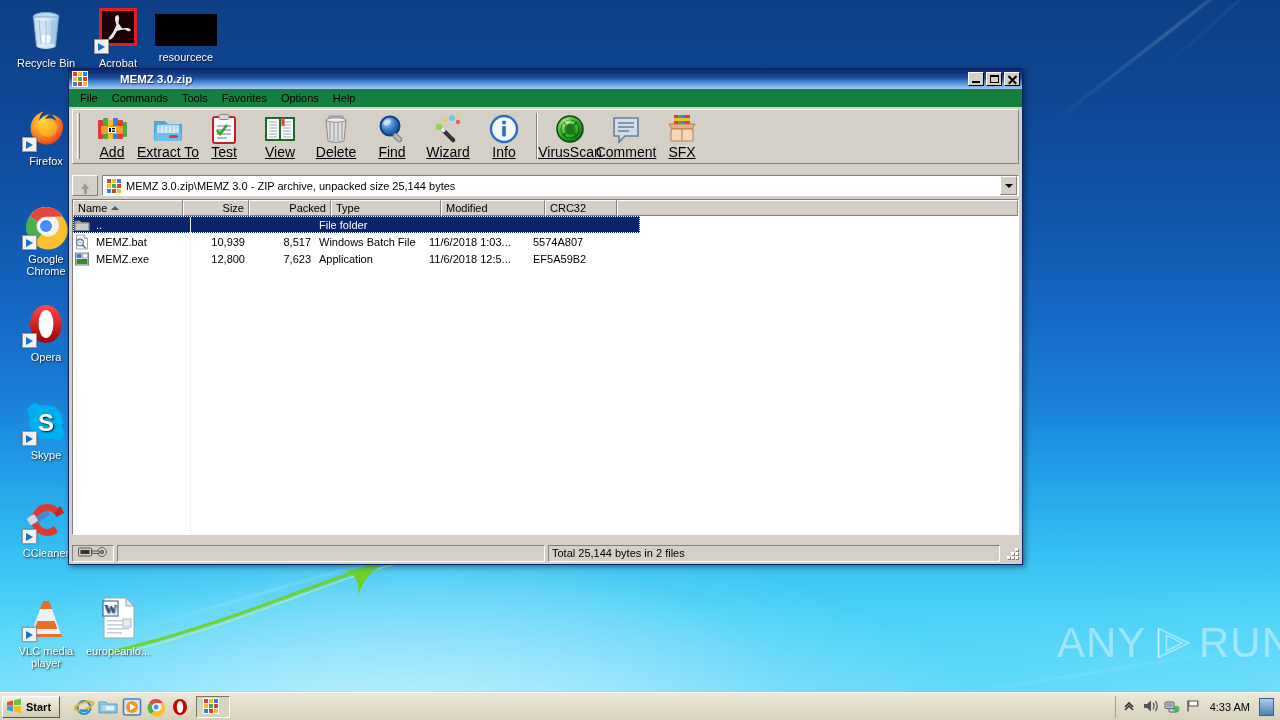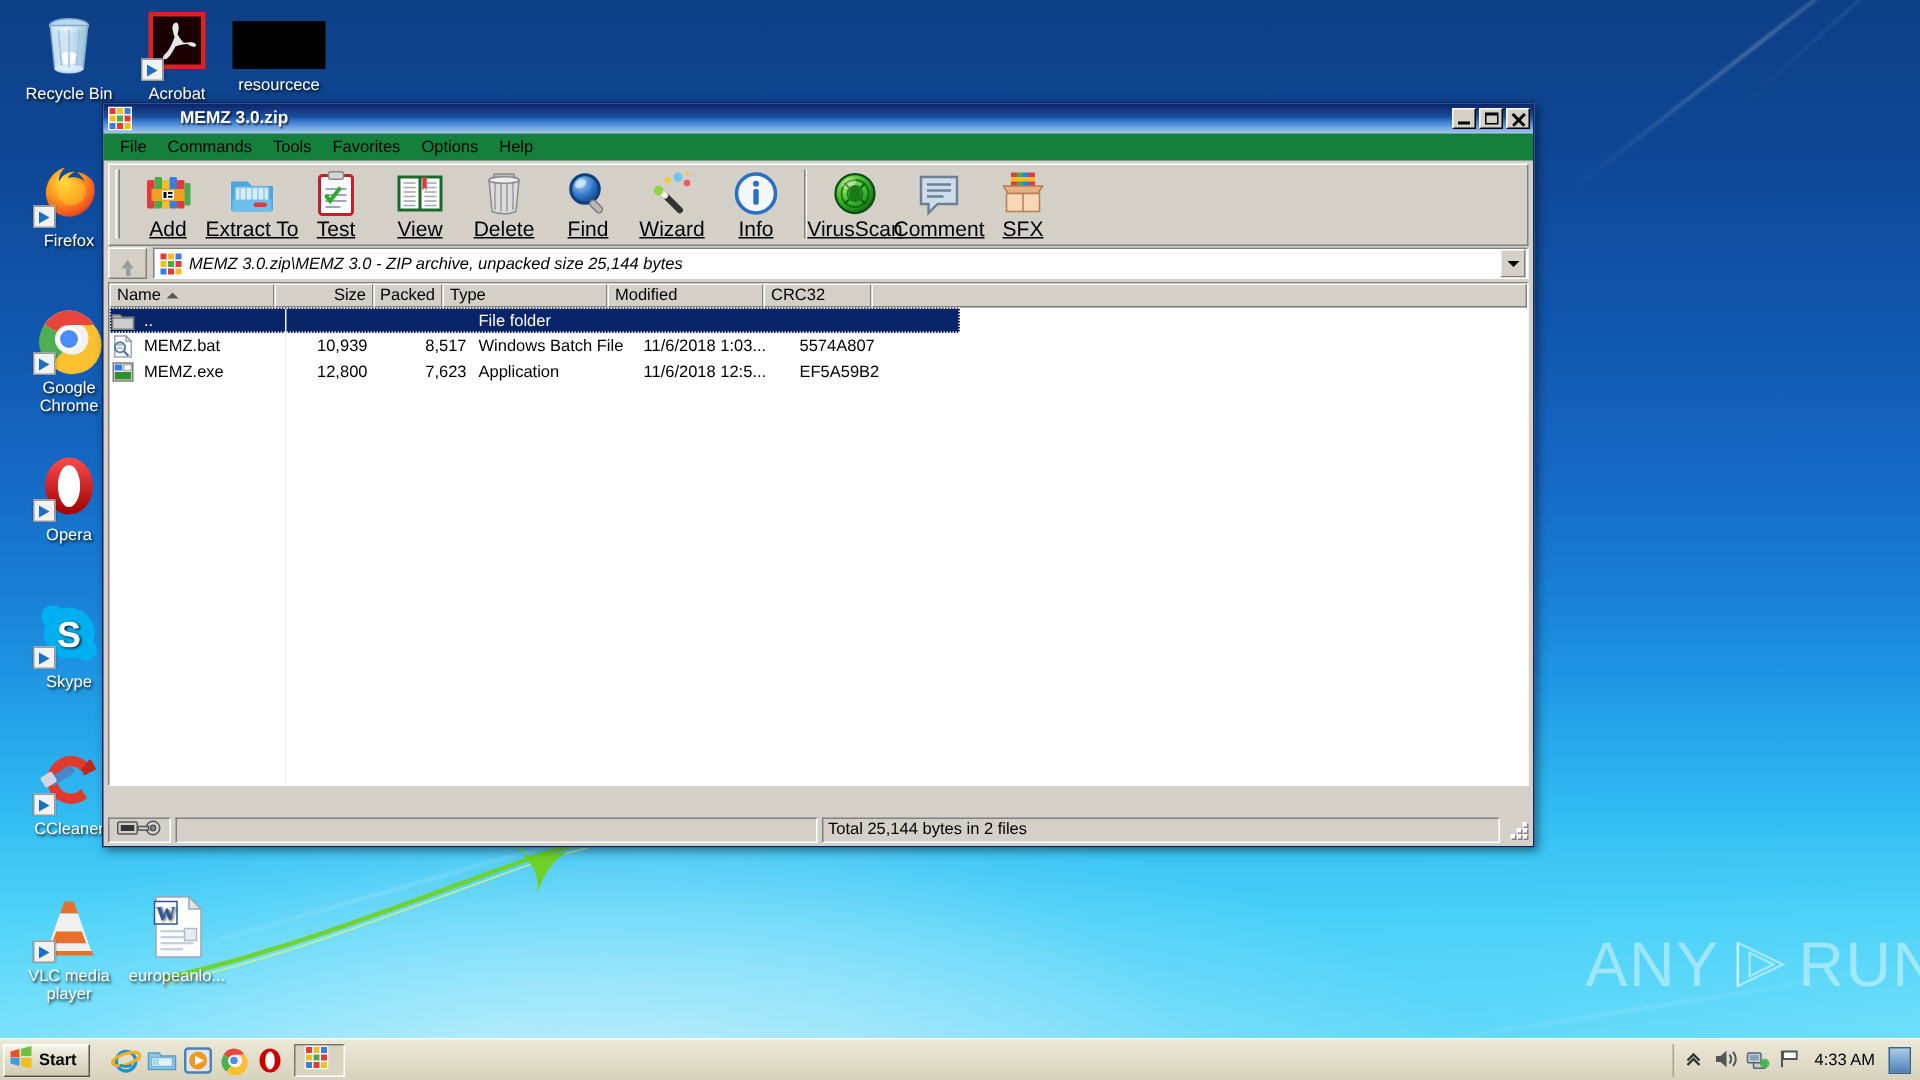--- a/index.html
+++ b/index.html
@@ -154,23 +154,23 @@
   }
   .tbtn .ic { width: 32px; height: 32px; position: relative; margin-bottom: 1px; }
   .tbtn .tl { line-height: 12px; white-space: nowrap; }
   .tb-sep { width: 2px; height: 46px; margin: 0 4px;
             border-left: 1px solid #808080; border-right: 1px solid #fff; }
   .tb-grip { width:3px; height:46px; margin-right:4px;
              border-left:1px solid #fff; border-right:1px solid #808080;}
 
   
   #addrrow {
-    margin: 0 3px 0 3px;
+    margin: 11px 3px 0 3px;
     height: 22px;
-    display: flex; align-items: flex-end; font-style: italic;
+    display: flex; align-items: flex-start;
   }
   #upbtn {
     width: 26px; height: 21px;
     background: #d4d0c8;
     border: 1px solid;
     border-color: #fff #808080 #808080 #fff;
     display:flex;align-items:center;justify-content:center;
     cursor:pointer;
   }
   #upbtn .arrowup {
@@ -730,21 +730,21 @@
     <div id="listwrap">
 
       <div id="colhdr">
         <div class="ch" style="width:110px">
           <span>Name</span>
           <span class="sortarr"></span>
         </div>
         <div class="ch right" style="width:66px">
             <span>Size</span>
           </div>
-        <div class="ch right" style="width:46px">
+        <div class="ch right" style="width:82px">
             <span>Packed</span>
           </div>
         <div class="ch" style="width:110px">
             <span>Type</span>
           </div>
         <div class="ch" style="width:104px">
             <span>Modified</span>
           </div>
         <div class="ch" style="width:72px">
             <span>CRC32</span>

